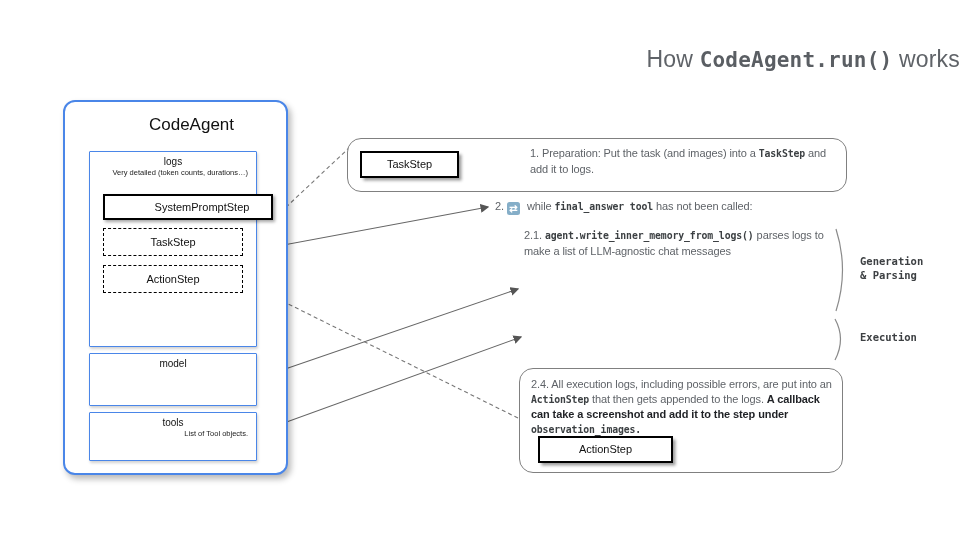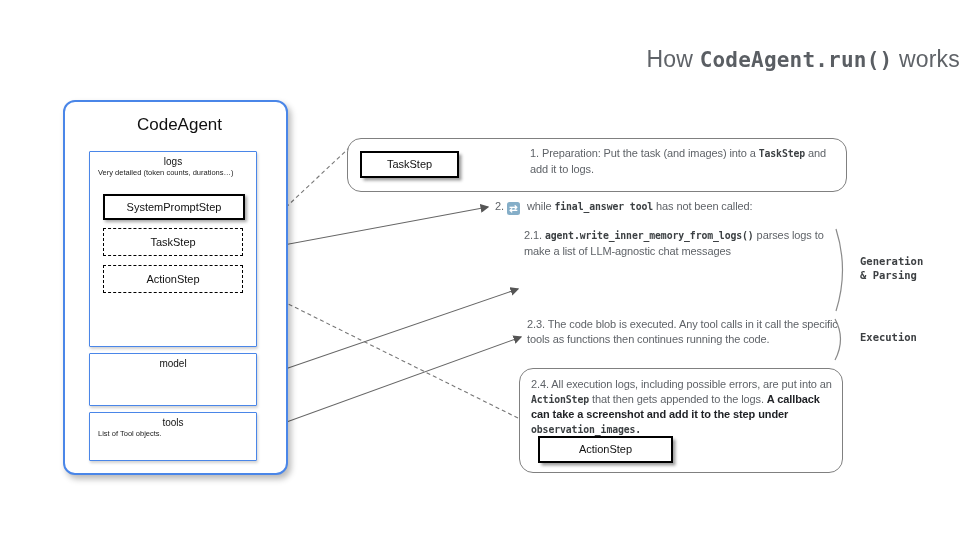--- a/index.html
+++ b/index.html
@@ -9,32 +9,32 @@
 
   
   .title{position:absolute;top:46px;left:0;width:100%;text-align:right;
          font-size:23px;color:#5f6368;letter-spacing:.2px;}
   .title .code{font-family:"DejaVu Sans Mono",monospace;font-weight:bold;font-size:21px;color:#5a5e63;}
 
   
   .panel{position:absolute;left:63px;top:100px;width:221px;height:371px;
          border:2px solid #4a86e8;border-radius:12px;background:#fff;
          box-shadow:3px 4px 6px rgba(0,0,0,.28);}
-  .panel-title{position:absolute;top:13px;left:4px;width:100%;text-align:center;
+  .panel-title{position:absolute;top:13px;left:16px;width:100%;text-align:center;
                font-size:17px;color:#111;}
   .bluebox{position:absolute;border:1.5px solid #4a86e8;background:#fff;border-radius:1px;
            box-shadow:1px 2px 3px rgba(0,0,0,.18);}
   .logs{left:24px;top:49px;width:166px;height:194px;}
   .modelb{left:24px;top:251px;width:166px;height:51px;}
   .toolsb{left:24px;top:310px;width:166px;height:47px;}
   .bx-title{width:100%;text-align:center;font-size:10px;color:#111;margin-top:4px;}
-  .bx-sub{width:100%;text-align:left;font-size:7.5px;color:#222;margin-top:1px;line-height:9px;padding:0 8px;box-sizing:border-box;}
+  .bx-sub{width:100%;text-align:right;font-size:7.5px;color:#222;margin-top:1px;line-height:9px;padding:0 8px;box-sizing:border-box;}
   .chip{position:absolute;left:13px;width:138px;height:26px;background:#fff;
         text-align:center;font-size:11px;color:#111;line-height:26px;}
-  .chip.solid{border:2px solid #000;box-shadow:2px 2px 3px rgba(0,0,0,.35);}
+  .chip.solid{border:2px solid #000;box-shadow:2px 2px 3px rgba(0,0,0,.35);padding-left:28px;}
   .chip.dashed{border:1.5px dashed #000;}
   .chip.c1{top:42px;height:22px;line-height:22px;}
   .chip.c2{top:76px;}
   .chip.c3{top:113px;}
 
   
   .roundbox{position:absolute;border:1px solid #808080;border-radius:14px;background:#fff;}
   .step1{left:347px;top:138px;width:498px;height:52px;}
   .step24{left:519px;top:368px;width:322px;height:103px;}
   .shadowchip{position:absolute;background:#fff;border:2px solid #000;text-align:center;
@@ -122,21 +122,20 @@
   </div>
 
   <div class="roundbox step1">
     <div class="shadowchip">TaskStep</div>
     <div class="blocktext t-step1"><span>1.  Preparation: Put the task (and images) into a </span><span class="mono">TaskStep</span><span> and add it to logs.</span></div>
   </div>
 
   <div class="blocktext line-step2"><span class="numpfx">2.</span><span class="emoji loop-ic">⇄</span><span><span> while </span><span class="mono">final_answer tool</span><span>  has not been called:</span></span></div>
 
   <div class="blocktext blk21"><span>2.1.  </span><span class="mono">agent.write_inner_memory_from_logs()</span><span> parses logs to make a list of LLM-agnostic chat messages</span></div>
-  <div class="blocktext blk23"><span>2.3. The code blob is executed. Any tool calls in it call the specific tools as functions then continues running the code.</span></div>
 
   <div class="sidelabel lbl-gen"><span>Generation</span><br><span>&amp; Parsing</span></div>
   <div class="sidelabel lbl-exec">Execution</div>
 
   <div class="roundbox step24">
     <div class="blocktext t-step24"><span>2.4. All execution logs, including possible errors, are put into an </span><span class="mono">ActionStep</span><span> that then gets appended to the logs. </span><span class="boldtxt">A callback can  take a screenshot and add it to the step under </span><span class="mono">observation_images.</span></div>
     <div class="shadowchip">ActionStep</div>
   </div>
 
 

